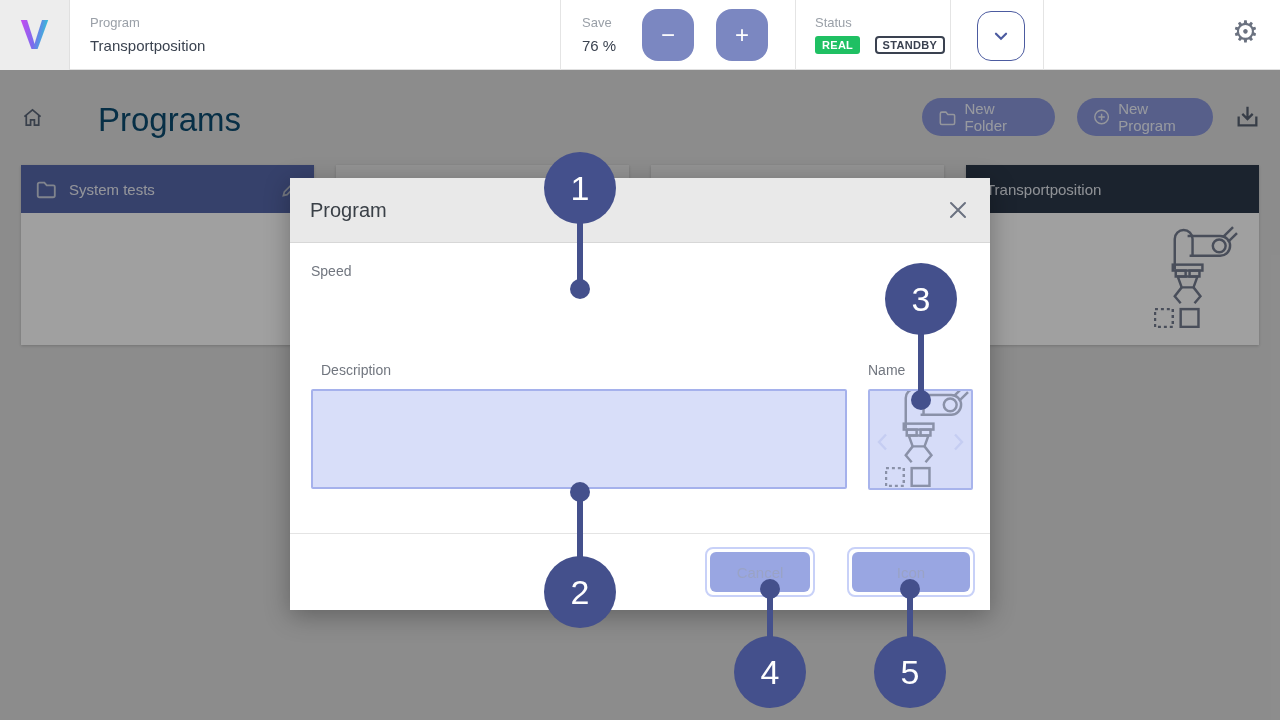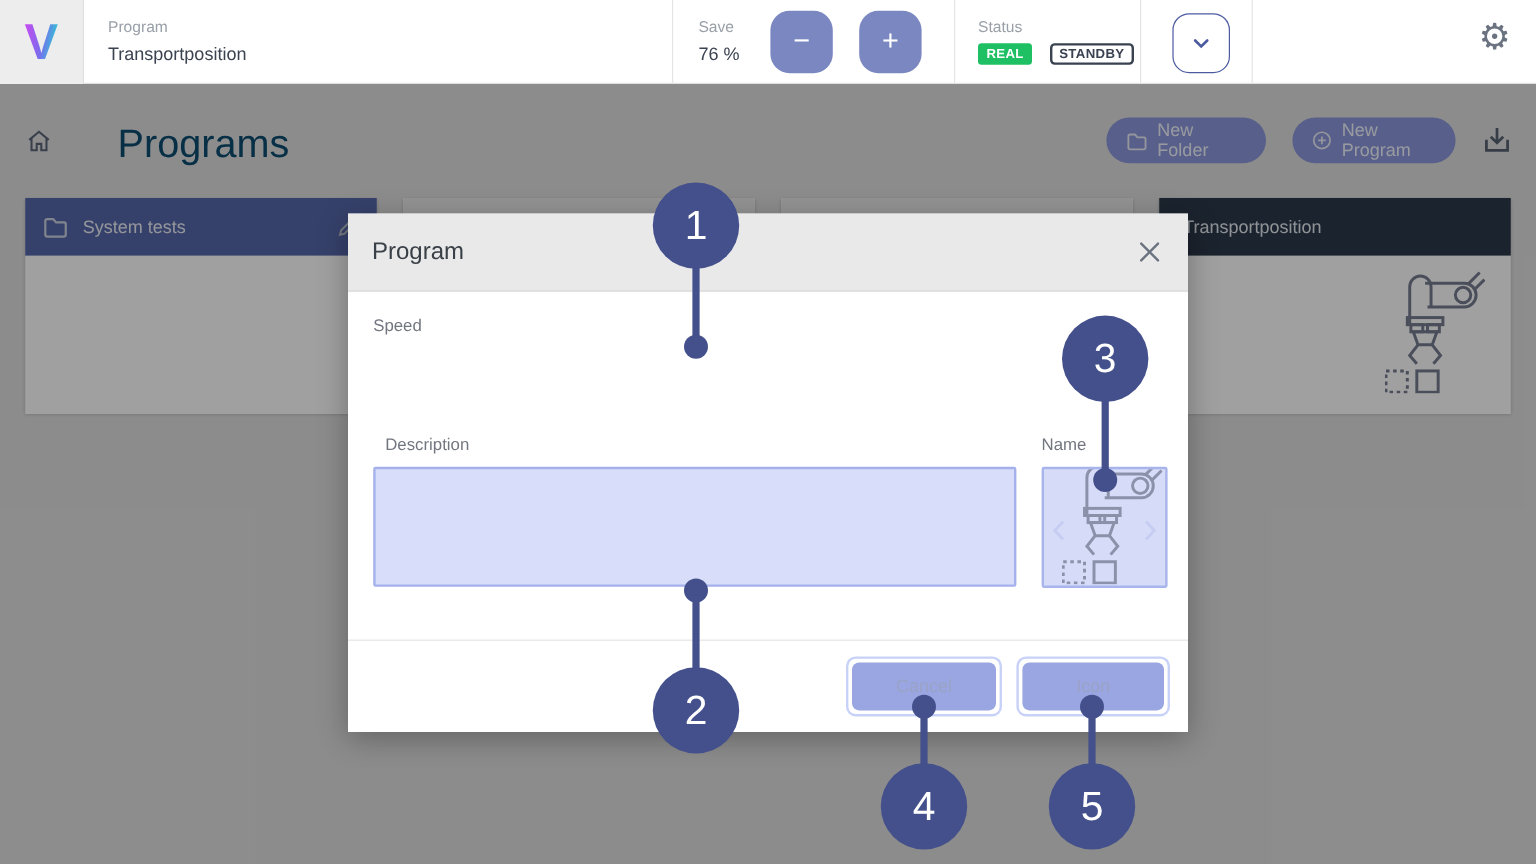--- a/index.html
+++ b/index.html
@@ -244,21 +244,21 @@
       </svg>
       <svg class="robot" width="84" height="102">
           <use href="#i-robot"></use>
         </svg>
       <svg class="picker-chev" style="right:7px;" viewBox="0 0 11 18">
         <path fill="none" stroke="#c5cdf2" stroke-width="2.4" d="M2,1.5 L9,9 L2,16.5"></path>
       </svg>
     </div>
 
     <div id="dialog-footer-line"></div>
-    <div class="dlg-btn" style="left:420px;width:120px;">
+    <div class="dlg-btn" style="left:420px;width:100px;">
       <span class="ring"></span>
       <span>Cancel</span>
     </div>
     <div class="dlg-btn" style="left:562px;width:118px;">
       <span class="ring"></span>
       <span>Icon</span>
     </div>
   </div>
 
   <div class="anno-stem" style="left:577px;top:222px;height:60px;"></div>

